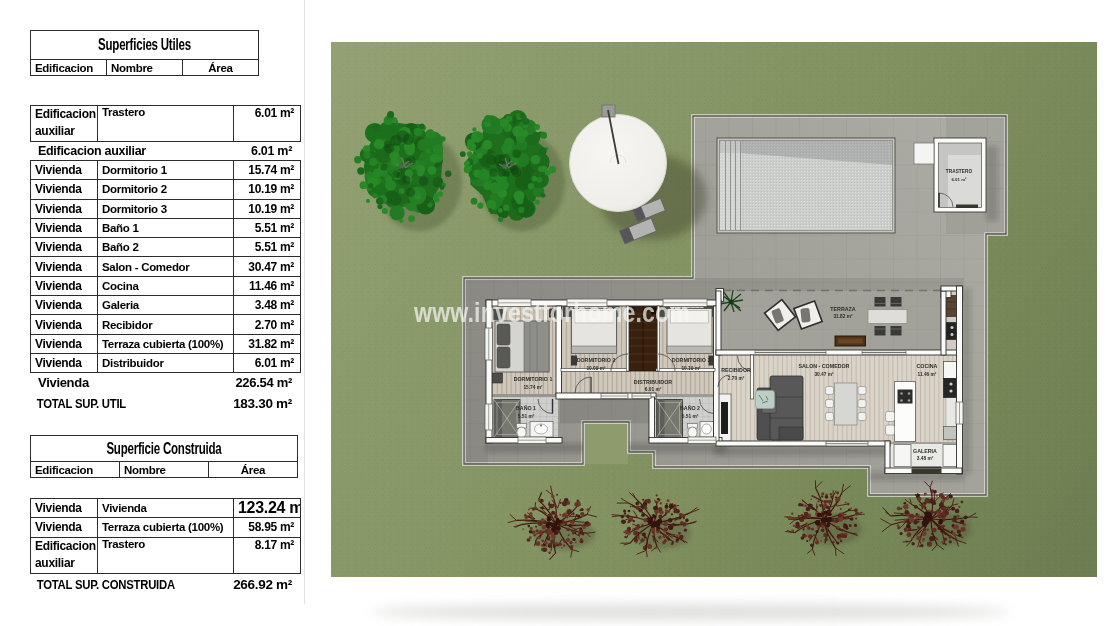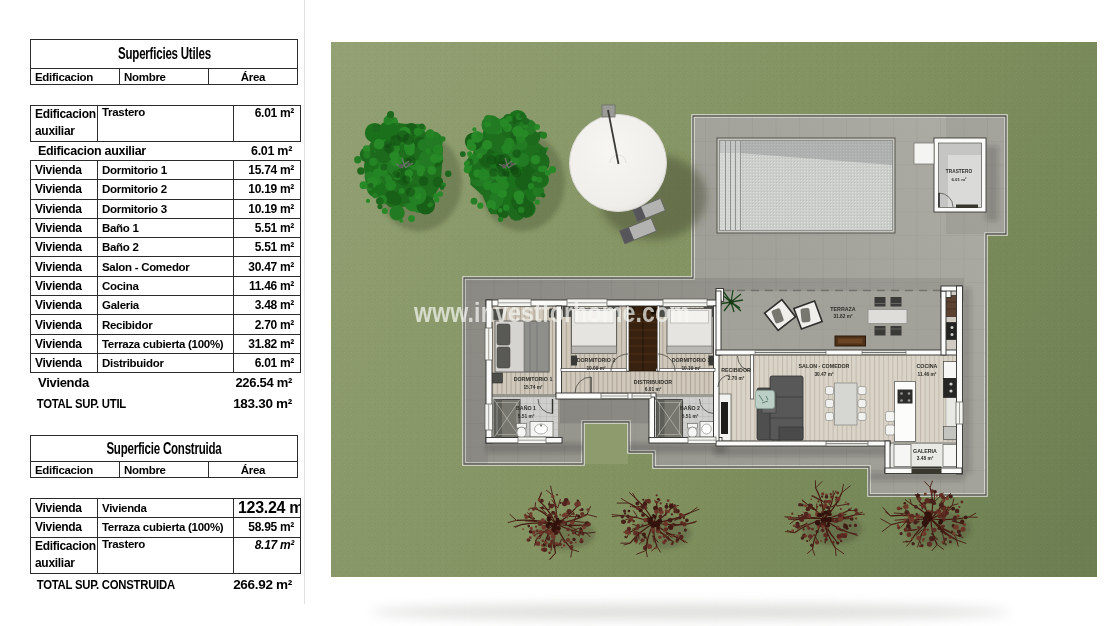--- a/index.html
+++ b/index.html
@@ -10,21 +10,21 @@
 td,th{border:1px solid #2b2b2b;padding:0 4px;font-weight:bold;color:#000;overflow:hidden;white-space:nowrap;letter-spacing:-0.3px;}
 .cond{display:inline-block;transform:scaleX(0.72);transform-origin:50% 50%;}
 .cond2{display:inline-block;transform:scaleX(0.84);transform-origin:0 50%;}
 .num{text-align:right;padding-right:6px;}
 .subrow{position:absolute;font-weight:bold;color:#000;letter-spacing:-0.3px;}
 .subrow .r{position:absolute;right:6px;top:0;}
 </style>
 </head>
 <body>
 
-<table style="left:30px;top:39px;width:268px;">
+<table style="left:30px;top:30px;width:229px;">
 <tbody>
       <tr>
         <th colspan="3" style="height:28px;font-size:16px;text-align:center;"><span class="cond">Superficies Utiles</span></th>
       </tr>
 <tr>
 <td style="width:58px;height:15px;font-size:11.5px;">Edificacion</td>
 <td style="width:127px;font-size:11.5px;">Nombre</td>
 <td style="width:56px;font-size:11.5px;text-align:center;">Área</td>
 </tr>
 </tbody>
@@ -130,21 +130,21 @@
         <td style="width:56px;font-size:16px;" class="num">123.24 m²</td>
       </tr>
 <tr>
         <td style="height:18.3px;font-size:12px;">Vivienda</td>
         <td style="font-size:11.5px;">Terraza cubierta (100%)</td>
         <td class="num" style="font-size:12px;">58.95 m²</td>
       </tr>
 <tr>
         <td style="height:35px;font-size:12px;vertical-align:top;white-space:normal;line-height:17px;">Edificacion auxiliar</td>
         <td style="font-size:11.5px;vertical-align:top;">Trastero</td>
-        <td class="num" style="font-size:12px;vertical-align:top;font-style:italic;">8.17 m²</td>
+        <td class="num" style="font-size:12px;vertical-align:top;">8.17 m²</td>
       </tr>
 </tbody>
   </table>
 
 <div class="subrow" style="left:30px;top:574px;width:268px;height:21px;font-size:13.5px;line-height:21px;">
 <span style="padding-left:8px;" class="cond2">TOTAL SUP. CONSTRUIDA</span><span class="r">266.92 m²</span></div>
 
 <svg class="abs" style="left:0;top:0;" width="1110" height="626" viewBox="0 0 1110 626">
 <defs>
 <linearGradient id="grassG" gradientUnits="userSpaceOnUse" x1="331" y1="42" x2="1097" y2="520">

